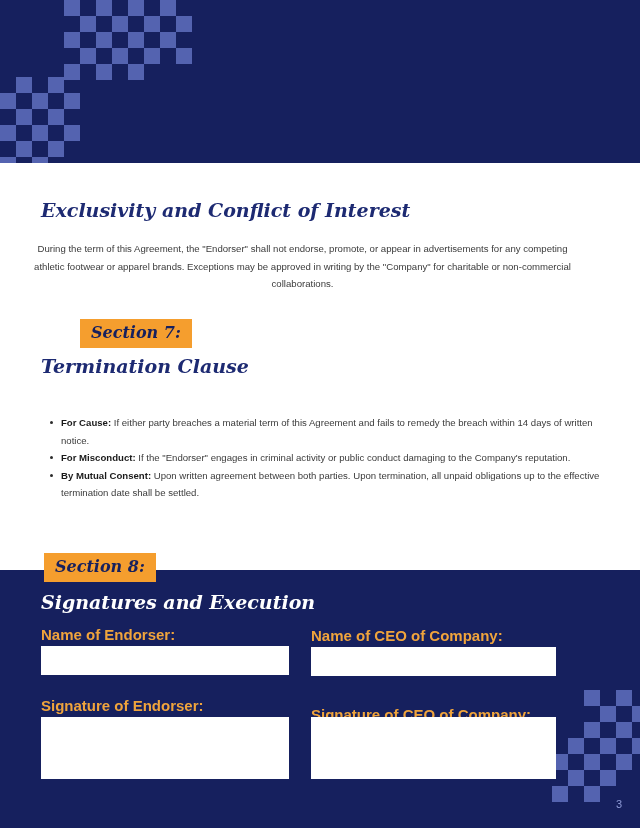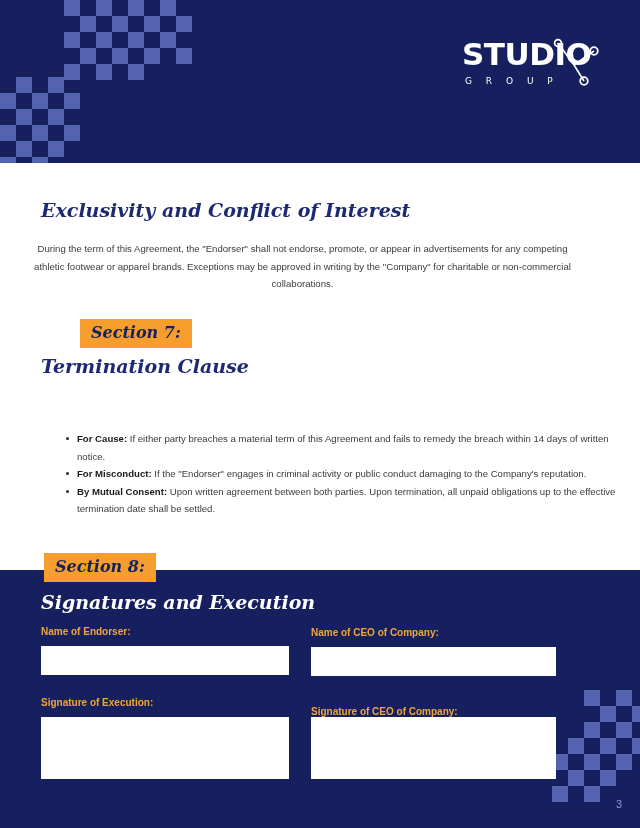--- a/index.html
+++ b/index.html
@@ -103,21 +103,21 @@
   .lead-line {
     position: absolute;
     font-family: "Liberation Sans", sans-serif;
     font-size: 9.6px;
     font-weight: bold;
     color: #222222;
     line-height: 17px;
   }
   ul.bullets {
     position: absolute;
-    margin: 16px;
+    margin: 0;
     padding: 0 0 0 17px;
     width: 548px;
     list-style: none;
   }
   ul.bullets li {
     position: relative;
     font-family: "Liberation Sans", sans-serif;
     font-size: 9.6px;
     line-height: 17.5px;
     color: #3b3b3b;
@@ -144,21 +144,21 @@
     left: 0;
     top: 570px;
     width: 640px;
     height: 258px;
     background: #16205e;
     overflow: hidden;
   }
   .field-label {
     position: absolute;
     font-family: "Liberation Sans", sans-serif;
-    font-size: 10px;
+    font-size: 15px;
     font-weight: bold;
     color: #f0a43c;
     white-space: nowrap;
   }
   .field-box {
     position: absolute;
     background: #ffffff;
   }
   .page-num {
     position: absolute;
@@ -212,36 +212,20 @@
       <span style="left:16px; top:48px; width:16px; height:16px;"></span>
       <span style="left:48px; top:48px; width:16px; height:16px;"></span>
       <span style="left:80px; top:48px; width:16px; height:16px;"></span>
 
       <span style="left:32px; top:64px; width:16px; height:16px;"></span>
       <span style="left:64px; top:64px; width:16px; height:16px;"></span>
       <span style="left:16px; top:80px; width:16px; height:16px;"></span>
       <span style="left:48px; top:80px; width:16px; height:16px;"></span>
     </div>
 
-    <div class="logo">
-      <div class="logo-word">STUDIO</div>
-      <div class="logo-sub">G R O U P</div>
-      <div class="logo-mark">
-        <svg width="64" height="62" viewBox="0 0 64 62" aria-hidden="true">
-          <g stroke="#ffffff" stroke-width="1.6" fill="none">
-            <line x1="16" y1="12" x2="32" y2="34"></line>
-            <line x1="32" y1="34" x2="52" y2="20"></line>
-            <line x1="32" y1="34" x2="42" y2="50"></line>
-          </g>
-          <circle cx="16" cy="12" r="3.4" fill="none" stroke="#ffffff" stroke-width="1.8"></circle>
-          <circle cx="52" cy="20" r="3.8" fill="none" stroke="#ffffff" stroke-width="1.8"></circle>
-          <circle cx="42" cy="50" r="3.8" fill="none" stroke="#ffffff" stroke-width="1.8"></circle>
-        </svg>
-      </div>
-    </div>
   </div>
 
   <div class="sec-title" style="left:41px; top:199px;">Exclusivity and Conflict of Interest</div>
   <div class="body-text" style="left:25px; top:240px;text-align:center;">During the term of this Agreement, the "Endorser" shall not endorse, promote, or appear in advertisements for any competing athletic footwear or apparel brands. Exceptions may be approved in writing by the "Company" for charitable or non-commercial collaborations.</div>
 
   <div class="sec-badge" style="left:44px; top:319px;margin-left:36px;">Section 7:</div>
   <div class="sec-title" style="left:41px; top:355px;">Termination Clause</div>
 
   <ul class="bullets" style="left:44px; top:414px;">
     <li>
@@ -275,21 +259,21 @@
       <span style="left:16px; top:80px;  width:16px; height:16px;"></span>
       <span style="left:48px; top:80px;  width:16px; height:16px;"></span>
       <span style="left:0px;  top:96px;  width:16px; height:16px;"></span>
       <span style="left:32px; top:96px;  width:16px; height:16px;"></span>
     </div>
 
     <div class="sec-title onnavy" style="left:41px; top:21px;">Signatures and Execution</div>
 
     <div class="field-label" style="left:41px; top:56px;">Name of Endorser:</div>
     <div class="field-label" style="left:311px; top:57px;">Name of CEO of Company:</div>
-    <div class="field-label" style="left:41px; top:127px;">Signature of Execution:</div>
+    <div class="field-label" style="left:41px; top:127px;">Signature of Endorser:</div>
     <div class="field-label" style="left:311px; top:136px;">Signature of CEO of Company:</div>
 
     <div class="field-box" style="left:41px; top:76px; width:248px; height:29px;"></div>
     <div class="field-box" style="left:311px; top:77px; width:245px; height:29px;"></div>
     <div class="field-box" style="left:41px; top:147px; width:248px; height:62px;"></div>
     <div class="field-box" style="left:311px; top:147px; width:245px; height:62px;"></div>
 
     <div class="page-num">3</div>
   </div>
 

